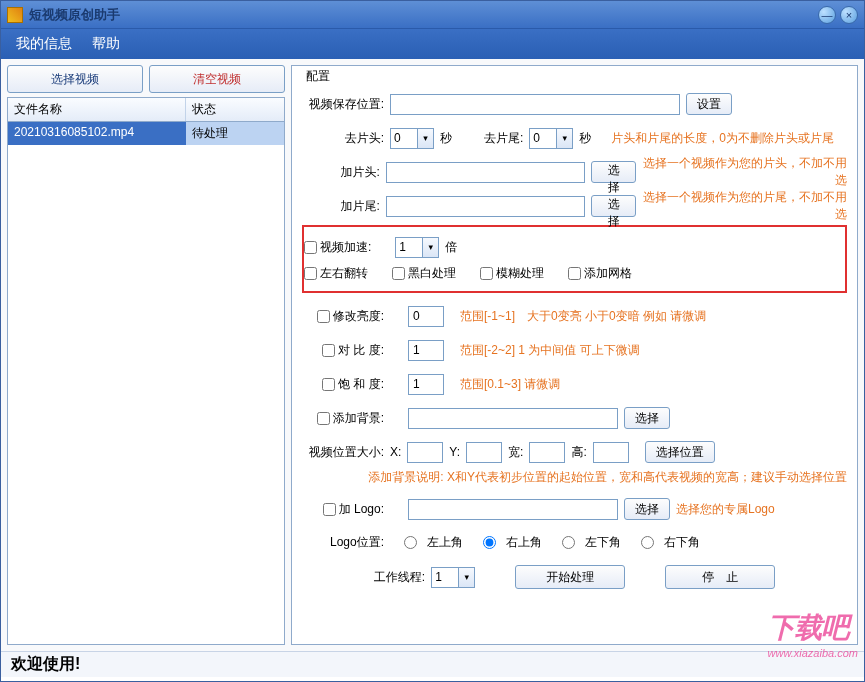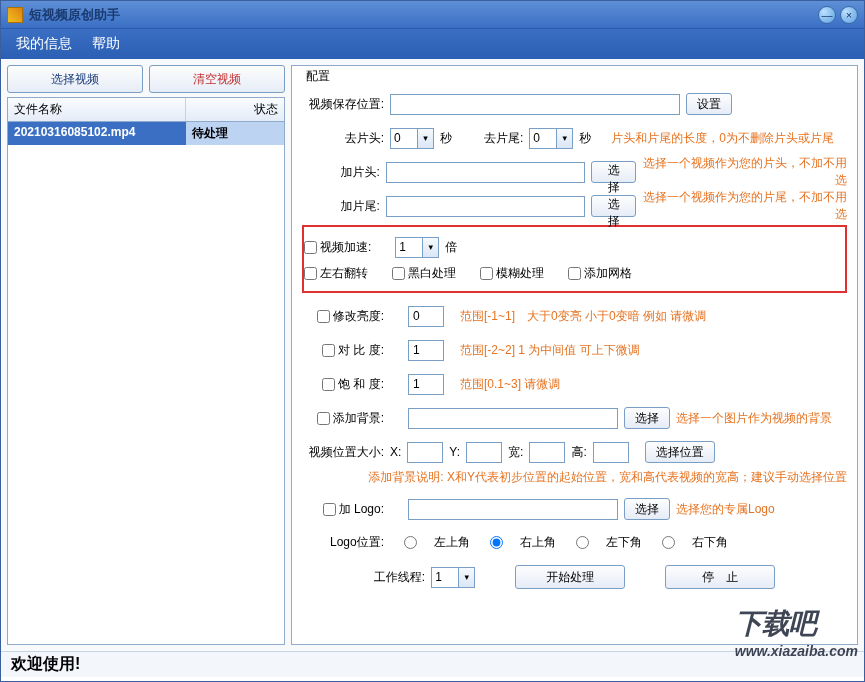--- a/index.html
+++ b/index.html
@@ -13,23 +13,23 @@
 .menubar { height: 30px; background: linear-gradient(#3a6fc4, #2a5fb4); display: flex; align-items: center; padding: 0 15px; gap: 20px; }
 .menubar span { color: #fff; font-size: 14px; cursor: pointer; }
 .body { display: flex; height: 592px; padding: 6px; gap: 6px; background: #f8f9fb; }
 .left-panel { width: 278px; display: flex; flex-direction: column; }
 .btnrow { display: flex; gap: 6px; margin-bottom: 4px; }
 .xpbtn { flex: 1; height: 28px; background: linear-gradient(#fdfdfd,#e6ecf7); border: 1px solid #7a9fc6; border-radius: 3px; cursor: pointer; font-size: 12px; color: #1a3c7a; }
 .xpbtn.red { color: #c03030; }
 .table-head { display: flex; background: linear-gradient(#fafcff,#e4ecf8); border: 1px solid #8faacb; }
 .table-head div { padding: 3px 6px; font-size: 12px; }
 .th-name { width: 178px; border-right: 1px solid #c2d3e9; }
-.th-status { flex: 1; text-align: right; }
+.th-status { flex: 1; }
 .table-body { border: 1px solid #8faacb; border-top: none; flex: 1; background: #fff; }
-.tr { display: flex; font-weight: bold; }
+.tr { display: flex; }
 .tr.sel .td-name { background: #3a6fc4; color: #fff; }
 .tr.sel .td-status { background: #bcd3f2; }
 .td-name { width: 178px; padding: 3px 6px; font-size: 12px; }
 .td-status { flex: 1; padding: 3px 6px; font-size: 12px; }
 .right-panel { flex: 1; border: 1px solid #8faacb; background: #fff; padding: 4px 10px 10px 10px; position: relative; }
 .fieldset-label { position: relative; top: -2px; background: #fff; font-size: 12px; padding: 0 4px; }
 .form-row { display: flex; align-items: center; height: 34px; gap: 6px; font-size: 12px; }
 .lbl { width: 82px; text-align: right; }
 .txt { border: 1px solid #7a9fc6; height: 21px; padding: 0 3px; font-size: 12px; }
 .txt.wide { width: 290px; }
@@ -38,25 +38,25 @@
 .btn { height: 22px; padding: 0 10px; background: linear-gradient(#fdfdfd,#e6ecf7); border: 1px solid #7a9fc6; border-radius: 3px; cursor: pointer; font-size: 12px; }
 .btn.big { width: 110px; height: 24px; }
 .hint { color: #e67321; font-size: 12px; text-align: right; }
 .spin { display: inline-flex; border: 1px solid #7a9fc6; height: 21px; }
 .spin input { border: none; width: 26px; padding: 0 3px; font-size: 12px; outline: none; }
 .spin .arrow { width: 16px; background: linear-gradient(#f6f9fe,#dbe6f6); border-left: 1px solid #7a9fc6; display:flex; align-items:center; justify-content:center; font-size:9px; cursor:pointer; }
 .redbox { border: 2px solid #e03030; padding: 6px 0; margin: 2px 0 6px 0; }
 .chk { display: inline-flex; align-items: center; gap: 3px; margin-right: 18px; }
 .chk input { width: 13px; height: 13px; }
 .radio-row { display: flex; align-items: center; gap: 20px; margin: 8px 0 8px 0; }
-.radio { display: inline-flex; align-items: center; gap: 17px; }
+.radio { display: inline-flex; align-items: center; gap: 10px; }
 .footer-row { display: flex; align-items: center; justify-content: center; gap: 40px; margin-top: 14px; }
 .statusbar { height: 26px; border-top: 1px solid #c8d4e6; background: #f3f6fb; display: flex; align-items: center; padding: 0 10px; font-weight: bold; font-size: 16px; }
-.watermark { position: absolute; right: 6px; bottom: 22px; font-size: 28px; font-weight: bold; color: #0f172a; font-style: italic; opacity: .8; letter-spacing: -1px; }
-.watermark .sub { font-size: 14px; font-weight: bold; display: block; text-align: right; letter-spacing: 0; }
+.watermark { position: absolute; right: 6px; bottom: 22px; font-size: 28px; font-weight: bold; color: #ec4899; font-style: italic; opacity: .8; letter-spacing: -1px; }
+.watermark .sub { font-size: 11px; font-weight: normal; display: block; text-align: right; letter-spacing: 0; }
 </style>
 </head>
 <body>
 
 <div class="window">
   <div class="titlebar">
     <div class="icon"></div>
     <div class="title">短视频原创助手</div>
     <div class="winbtns">
       <div class="winbtn">—</div>
@@ -186,21 +186,20 @@
         <span class="hint" style="margin-left:10px">范围[0.1~3]  请微调</span>
       </div>
 
       <div class="form-row">
         <label class="chk" style="width:82px;justify-content:flex-end">
             <input type="checkbox" style="">
             <span>添加背景:</span>
           </label>
         <input class="txt mid" style="">
         <button class="btn">选择</button>
-        <span class="hint">选择一个图片作为视频的背景</span>
       </div>
 
       <div class="form-row">
         <span class="lbl" style="width:82px">视频位置大小:</span>
         <span>X:</span>
           <input class="txt sm" style="">
         <span>Y:</span>
           <input class="txt sm" style="">
         <span>宽:</span>
           <input class="txt sm" style="">

